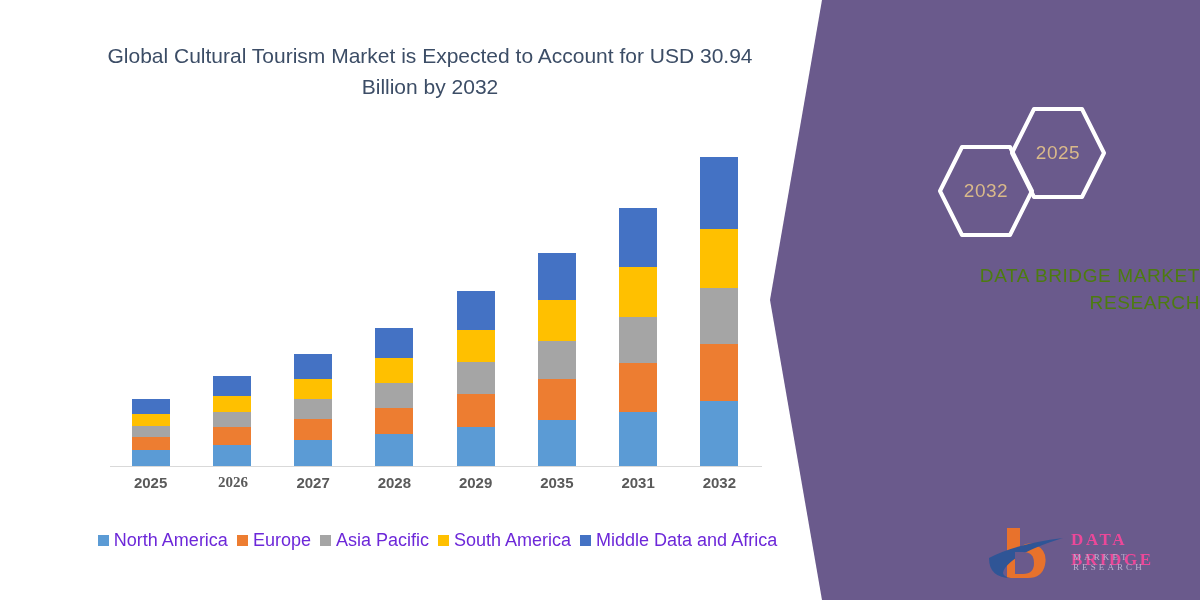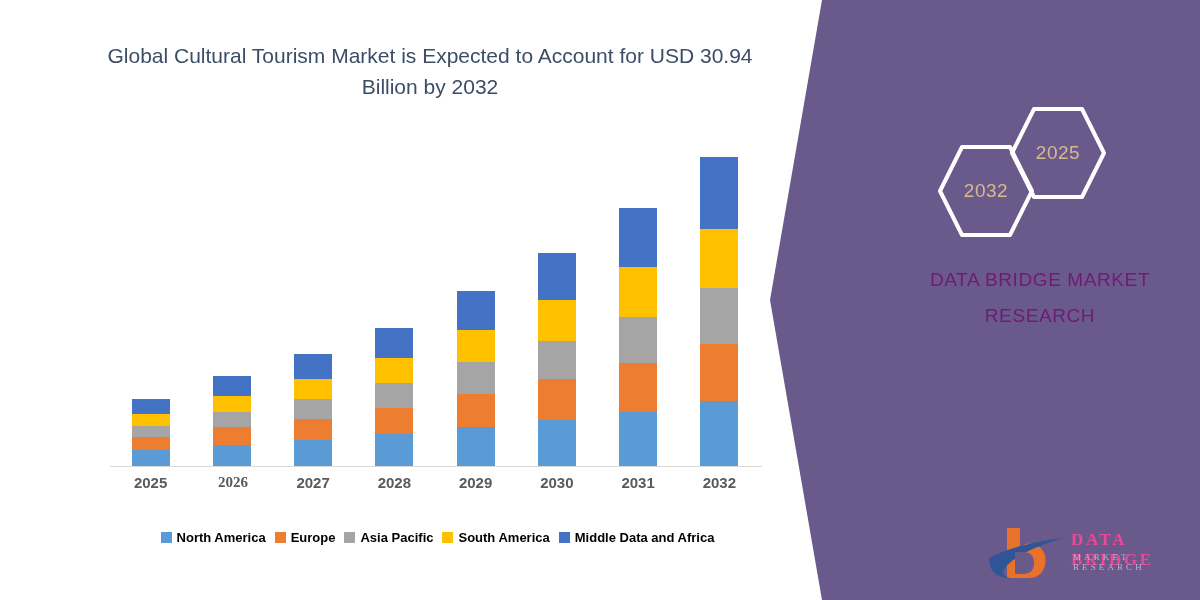--- a/index.html
+++ b/index.html
@@ -53,24 +53,24 @@
   .hex svg { position: absolute; top: 0; left: 0; }
   .hex span { position: relative; z-index: 2; }
   .hex-2025 { top: 0px;  left: 80px; width: 96px; height: 96px; }
   .hex-2032 { top: 38px; left: 8px;  width: 96px; height: 96px; }
 
   .brand-name {
     position: absolute;
     top: 262px;
     left: 880px;
     width: 320px;
-    text-align: center;
-    color: #701a75;
+    text-align: right;
+    color: #4d7c0f;
     font-size: 19px;
-    line-height: 36px;
+    line-height: 27px;
     letter-spacing: .6px;
   }
 
   
   .logo-wrap { position: absolute; top: 522px; left: 985px; width: 205px; height: 62px; }
   .logo-text-1 {
     position: absolute; left: 86px; top: 8px;
     color: #ec4899; font-size: 17px; letter-spacing: 2.6px; font-weight: bold;
     font-family: "Liberation Serif", serif;
   }
@@ -136,21 +136,21 @@
     left: 110px;
     top: 530px;
     width: 655px;
     display: flex;
     justify-content: center;
     align-items: center;
     gap: 9px;
   }
   .legend-item { display: flex; align-items: center; gap: 5px; }
   .legend-swatch { width: 11px; height: 11px; display: block; }
-  .legend-label { color: #000000; font-size: 13px; font-weight: bold; white-space: nowrap; }
+  .legend-label { color: #6d28d9; font-size: 18px; font-weight: normal; white-space: nowrap; }
 
   
   .footer {
     position: absolute;
     left: 95px;
     top: 568px;
     width: 680px;
     display: flex;
     justify-content: space-between;
     color: #5b5b5b;
@@ -223,21 +223,21 @@
         <div class="seg" style="background: rgb(91, 155, 213); height: 65.2px;"></div>
       </div>
     </div>
   <div class="axis-line"></div>
   <div class="xlabels" id="xlabels">
       <div class="xlabel" style="left: 0.625px;">2025</div>
       <div class="xlabel" style="left: 83px; font-family: Liberation Serif, serif;">2026</div>
       <div class="xlabel" style="left: 163.125px;">2027</div>
       <div class="xlabel" style="left: 244.375px;">2028</div>
       <div class="xlabel" style="left: 325.625px;">2029</div>
-      <div class="xlabel" style="left: 406.875px;">2030</div>
+      <div class="xlabel" style="left: 406.875px;">2035</div>
       <div class="xlabel" style="left: 488.125px;">2031</div>
       <div class="xlabel" style="left: 569.375px;">2032</div>
     </div>
 
   <div class="legend" id="legend">
       <div class="legend-item">
         <span class="legend-swatch" style="background: rgb(91, 155, 213);"></span>
         <span class="legend-label">North America</span>
       </div>
       <div class="legend-item">

